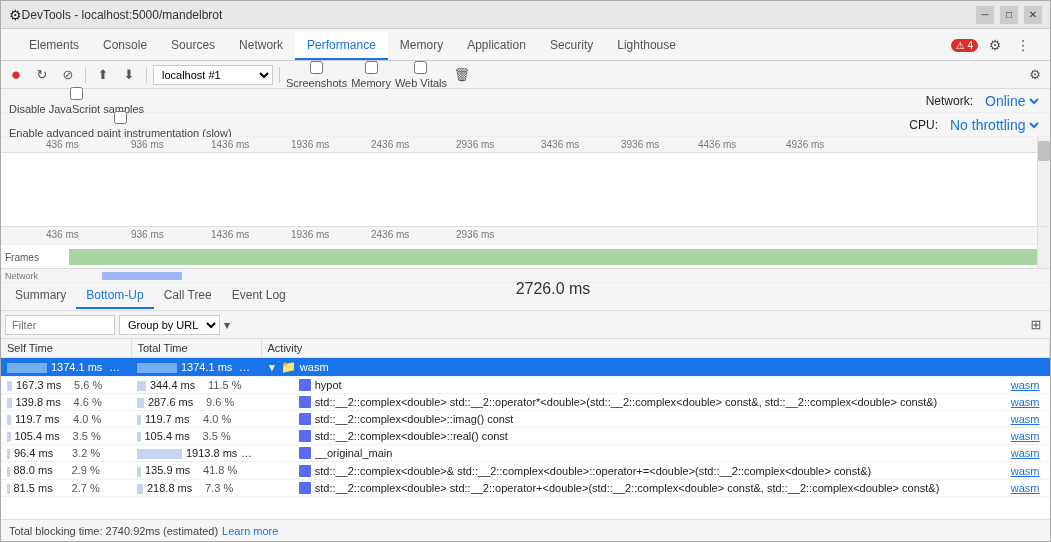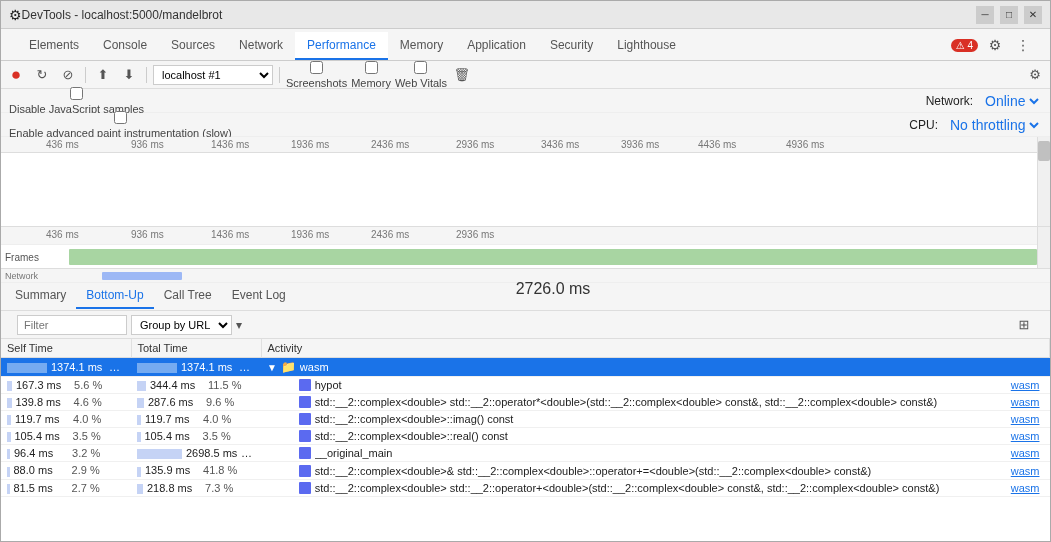--- a/index.html
+++ b/index.html
@@ -200,21 +200,21 @@
       border-bottom: 2px solid #1a73e8;
     }
 
     
     .filter-row {
       height: 28px;
       background: #f5f5f5;
       border-bottom: 1px solid #ddd;
       display: flex;
       align-items: center;
-      padding: 0 16px;
+      padding: 0 4px;
       gap: 4px;
       flex-shrink: 0;
     }
     .filter-input {
       height: 20px;
       border: 1px solid #ccc;
       padding: 0 6px;
       font-size: 11px;
       width: 110px;
       outline: none;
@@ -540,21 +540,21 @@
                 <span style="display: inline-block; width: 16px;"></span>
                 <span class="expand-arrow" style="visibility: hidden;">▶</span>
                 <span style="display: inline-block; width: 12px; height: 12px; background: rgb(91, 106, 240); flex-shrink: 0; border-radius: 1px;"></span>
                 <span class="activity-text">std::__2::complex&lt;double&gt;::real() const</span>
                 <a class="wasm-link" href="#">wasm</a>
               </div>
             </td>
           </tr>
           <tr>
             <td class="col-self"><span class="bar-bg" style="width: 3px;"></span><span class="self-ms">96.4 ms</span> <span class="self-pct">3.2 %</span></td>
-            <td class="col-total"><span class="bar-bg" style="width: 45px;"></span><span class="self-ms">2698.5 ms</span> <span class="self-pct highlight">89.7 %</span></td>
+            <td class="col-total"><span class="bar-bg" style="width: 45px;"></span><span class="self-ms">1913.8 ms</span> <span class="self-pct highlight">89.7 %</span></td>
             <td class="col-activity" style="max-width: 620px;">
               <div class="activity-cell">
                 <span style="display: inline-block; width: 16px;"></span>
                 <span class="expand-arrow" style="visibility: hidden;">▶</span>
                 <span style="display: inline-block; width: 12px; height: 12px; background: rgb(91, 106, 240); flex-shrink: 0; border-radius: 1px;"></span>
                 <span class="activity-text">__original_main</span>
                 <a class="wasm-link" href="#">wasm</a>
               </div>
             </td>
           </tr>
@@ -581,13 +581,17 @@
                 <span style="display: inline-block; width: 12px; height: 12px; background: rgb(91, 106, 240); flex-shrink: 0; border-radius: 1px;"></span>
                 <span class="activity-text">std::__2::complex&lt;double&gt; std::__2::operator+&lt;double&gt;(std::__2::complex&lt;double&gt; const&amp;, std::__2::complex&lt;double&gt; const&amp;)</span>
                 <a class="wasm-link" href="#">wasm</a>
               </div>
             </td>
           </tr>
         </tbody>
     </table>
   </div>
 
+  <div class="status-bar">
+    <span>Total blocking time: 2740.92ms (estimated)</span>
+    <a class="learn-more" href="#">Learn more</a>
+  </div>
 </div>
 
 </body></html>

